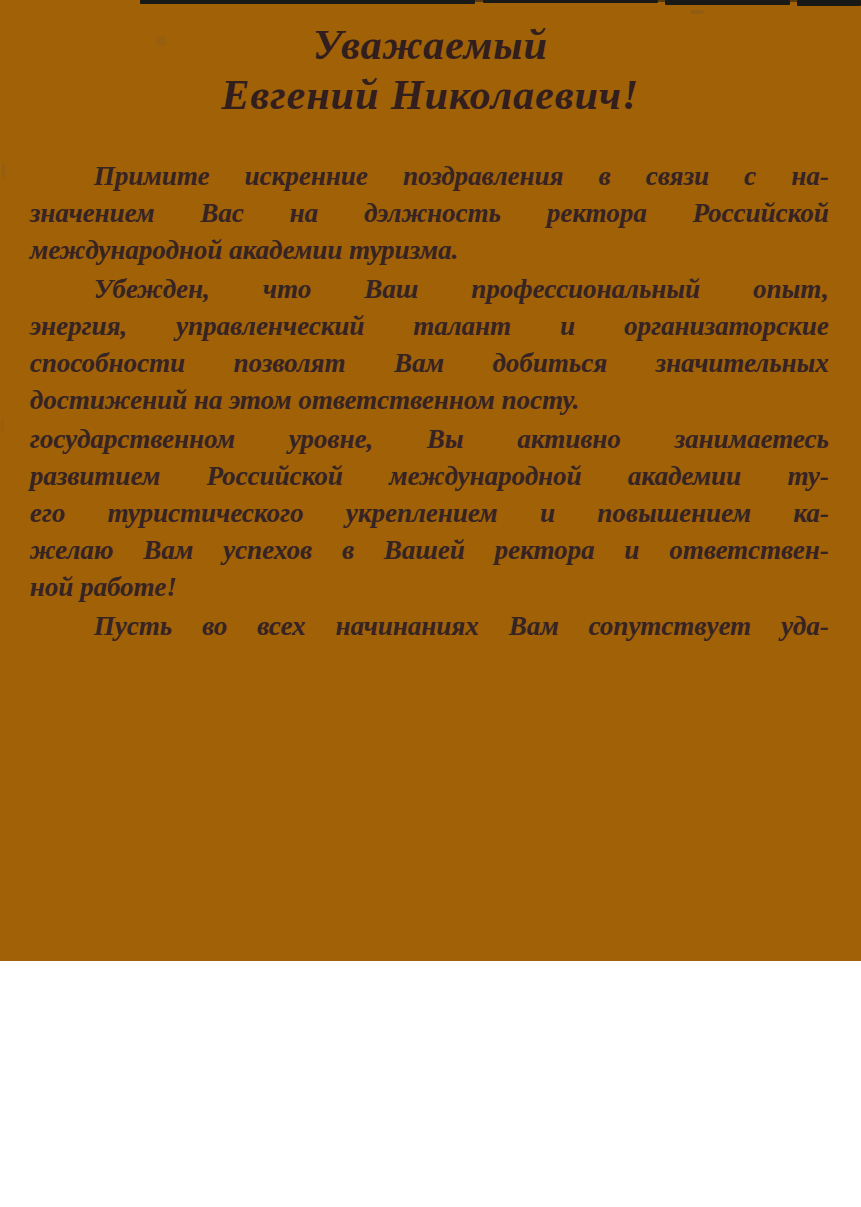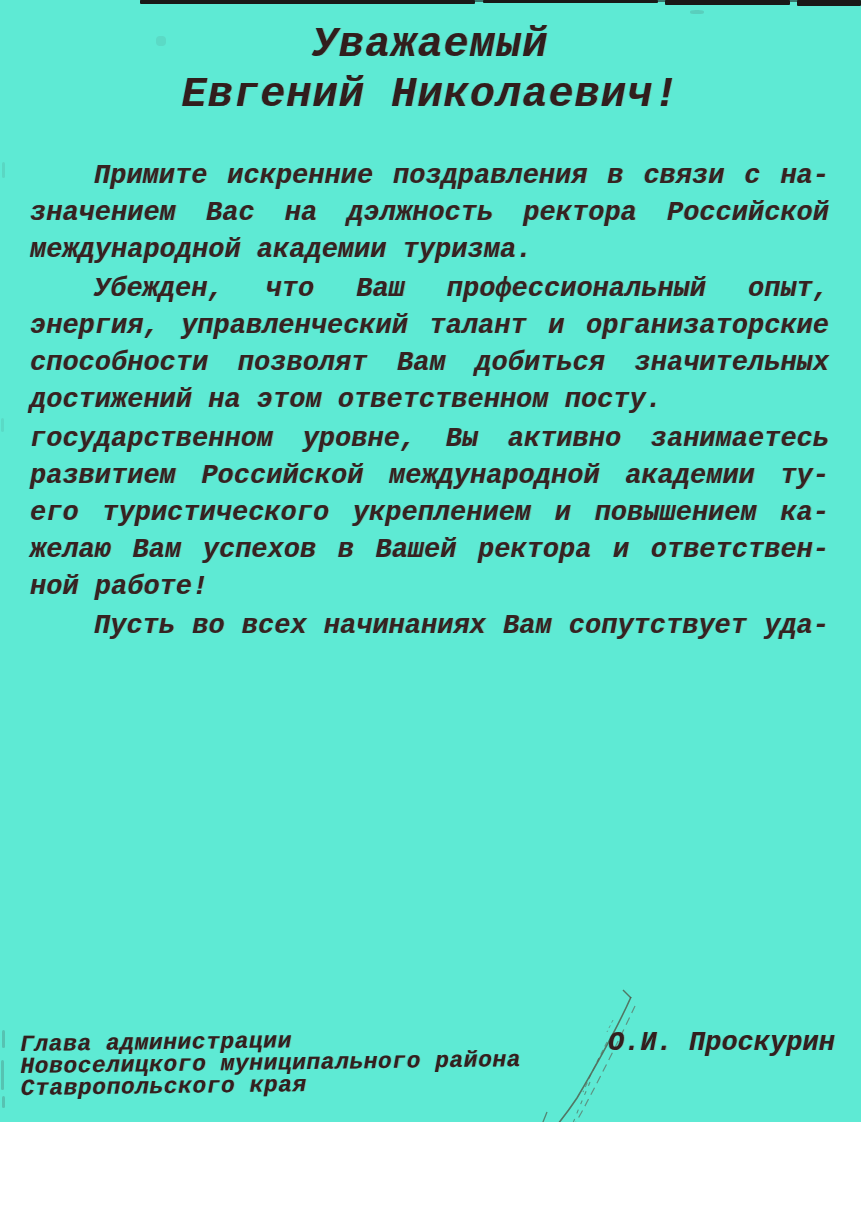--- a/index.html
+++ b/index.html
@@ -1,21 +1,21 @@
 <!DOCTYPE html>
 <html lang="ru"><head>
 <meta charset="utf-8">
 <style>
   html,body{margin:0;padding:0;}
   .page{
     position:relative;
-    width:861px;height:1122px;
-    background:#5eead4;
+    width:861px;height:961px;
+    background:#a16207;
     overflow:hidden;
-    font-family:Liberation Mono, monospace;
+    font-family:Liberation Serif, serif;
     font-style:italic;
     font-weight:bold;
     color:#362322;
   }
   .ink{
     text-shadow:0.8px 0 rgba(150,40,40,.28), -0.8px 0 rgba(20,90,75,.25);
   }
   
   .strip{position:absolute;background:#191917;border-radius:1px;}
   .strip-base{position:absolute;background:rgba(25,25,23,.55);}

